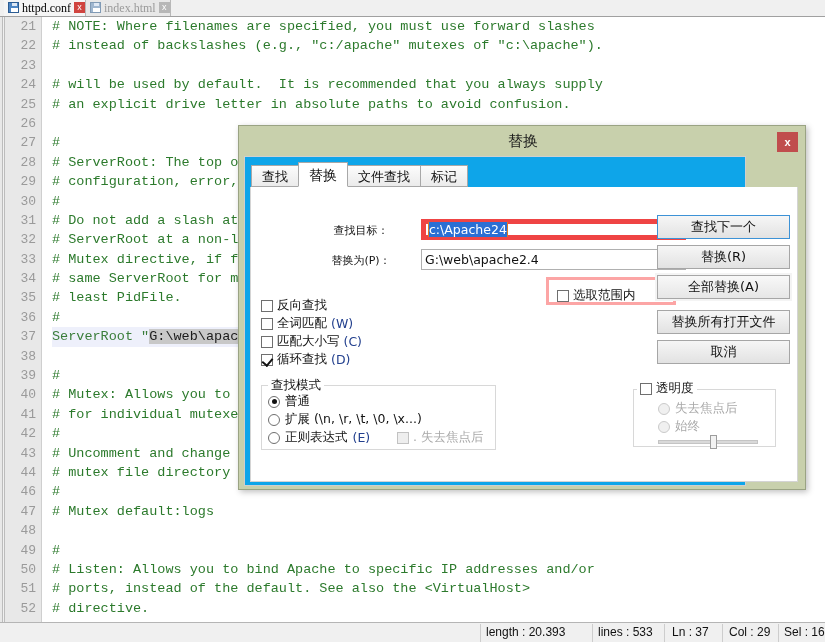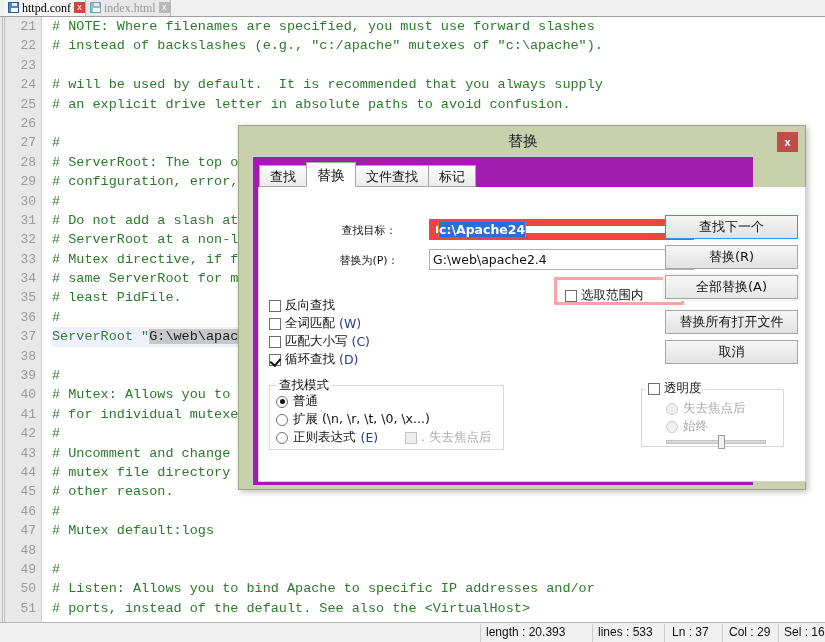--- a/index.html
+++ b/index.html
@@ -147,23 +147,23 @@
   .dlg-close {
     position: absolute; right: 7px; top: 6px;
     width: 21px; height: 20px;
     background: #c04d4d;
     color: #ffffff;
     font-size: 11px; font-weight: bold;
     line-height: 20px; text-align: center;
     cursor: pointer;
   }
   .dlg-body {
-    position: absolute; left: 13px; top: 30px;
+    position: absolute; left: 5px; top: 30px;
     width: 502px; height: 330px;
-    background: #a21caf;
+    background: #0ea5e9;
     border: 1px solid #cfcfcf;
   }
   
   .dtabs {
     position: absolute; left: 6px; top: 5px;
     height: 25px;
     display: flex; align-items: flex-end;
   }
   .dtab {
     height: 22px;
@@ -196,21 +196,21 @@
     font-family: "DejaVu Sans", sans-serif;
     text-align: center;
   }
   .combo {
     position: absolute;
     height: 21px;
     background: #ffffff;
     border: 1px solid #b0b0b0;
     display: flex; align-items: center;
   }
-  .combo.focused { border: 7px solid #ef4444; font-weight: bold; }
+  .combo.focused { border: 5px solid #ef4444; }
   .combo-text {
     flex: 1;
     padding-left: 3px;
     font-size: 12.5px; color: #111;
     font-family: "DejaVu Sans", sans-serif;
     white-space: nowrap; overflow: hidden;
   }
   .combo-text .selhl {
     background: #2a6fd4; color: #ffffff;
     outline: 1px solid #e07b20;
@@ -361,21 +361,20 @@
         <div class="line"><span class="lnum">35</span><span class="ltext"># least PidFile.</span></div>
         <div class="line"><span class="lnum">36</span><span class="ltext">#</span></div>
         <div class="line current"><span class="lnum">37</span><span class="ltext code"><span>ServerRoot "</span><span class="sel">G:\web\apache2.4</span><span>"</span></span></div>
         <div class="line"><span class="lnum">38</span><span class="ltext"></span></div>
         <div class="line"><span class="lnum">39</span><span class="ltext">#</span></div>
         <div class="line"><span class="lnum">40</span><span class="ltext"># Mutex: Allows you to set the mutex mechanism and mutex file directory</span></div>
         <div class="line"><span class="lnum">41</span><span class="ltext"># for individual mutexes, or change the global defaults</span></div>
         <div class="line"><span class="lnum">42</span><span class="ltext">#</span></div>
         <div class="line"><span class="lnum">43</span><span class="ltext"># Uncomment and change the directory if mutexes are file-based and the default</span></div>
         <div class="line"><span class="lnum">44</span><span class="ltext"># mutex file directory is not on a local disk or is not appropriate for some</span></div>
-        <div class="line"><span class="lnum">45</span><span class="ltext"># other reason.</span></div>
         <div class="line"><span class="lnum">46</span><span class="ltext">#</span></div>
         <div class="line"><span class="lnum">47</span><span class="ltext"># Mutex default:logs</span></div>
         <div class="line"><span class="lnum">48</span><span class="ltext"></span></div>
         <div class="line"><span class="lnum">49</span><span class="ltext">#</span></div>
         <div class="line"><span class="lnum">50</span><span class="ltext"># Listen: Allows you to bind Apache to specific IP addresses and/or</span></div>
         <div class="line"><span class="lnum">51</span><span class="ltext"># ports, instead of the default. See also the &lt;VirtualHost&gt;</span></div>
         <div class="line"><span class="lnum">52</span><span class="ltext"># directive.</span></div>
       </div>
   </div>
 

